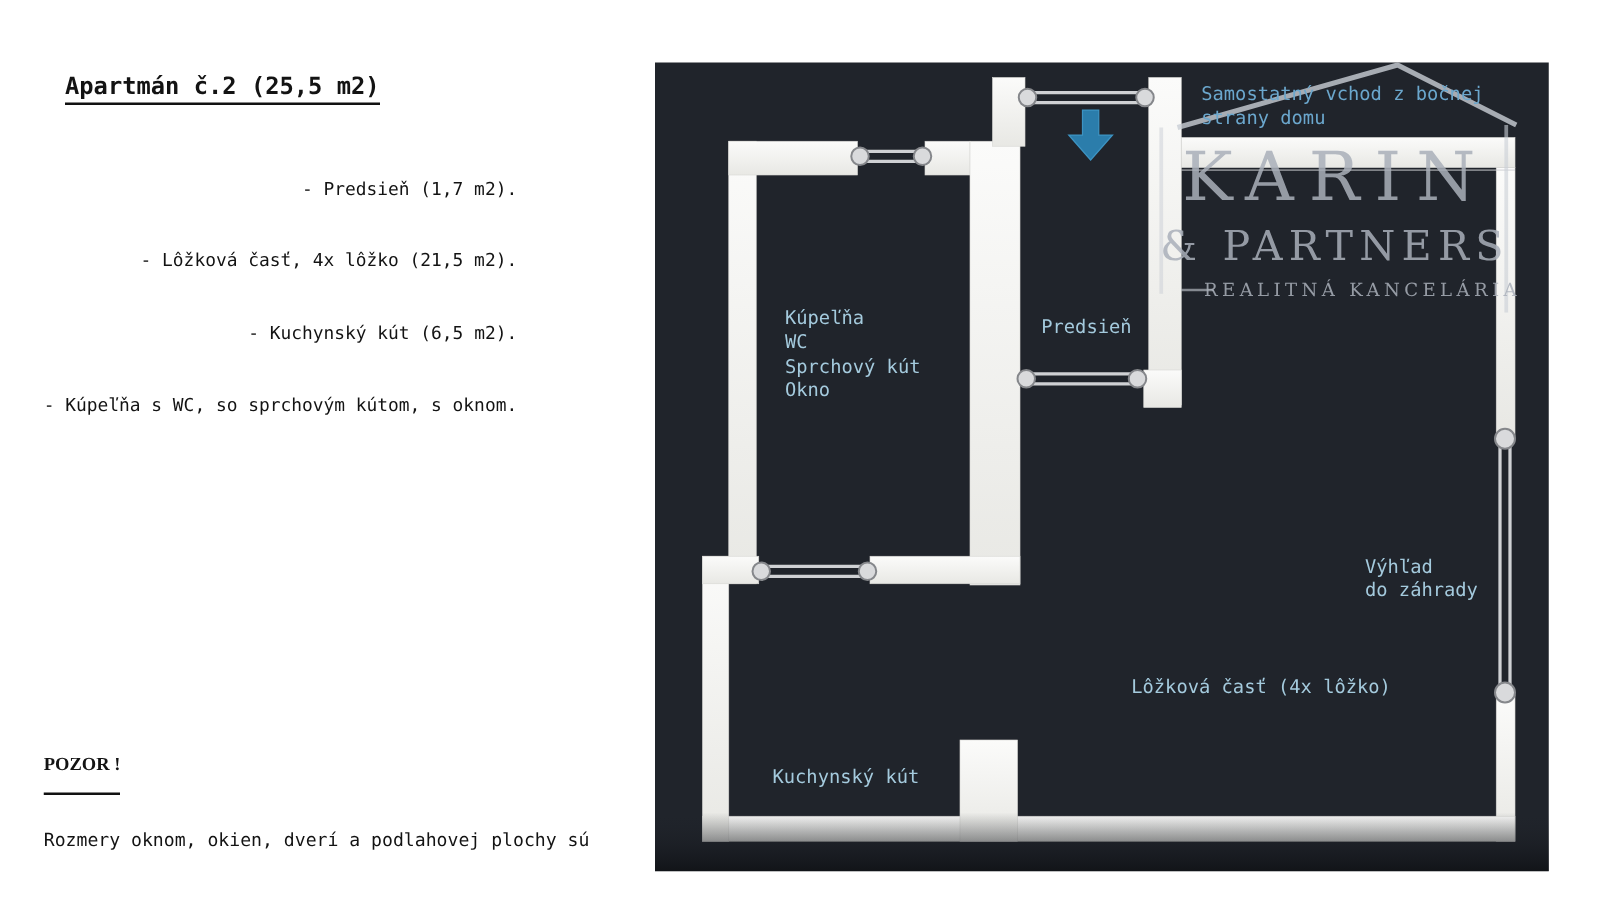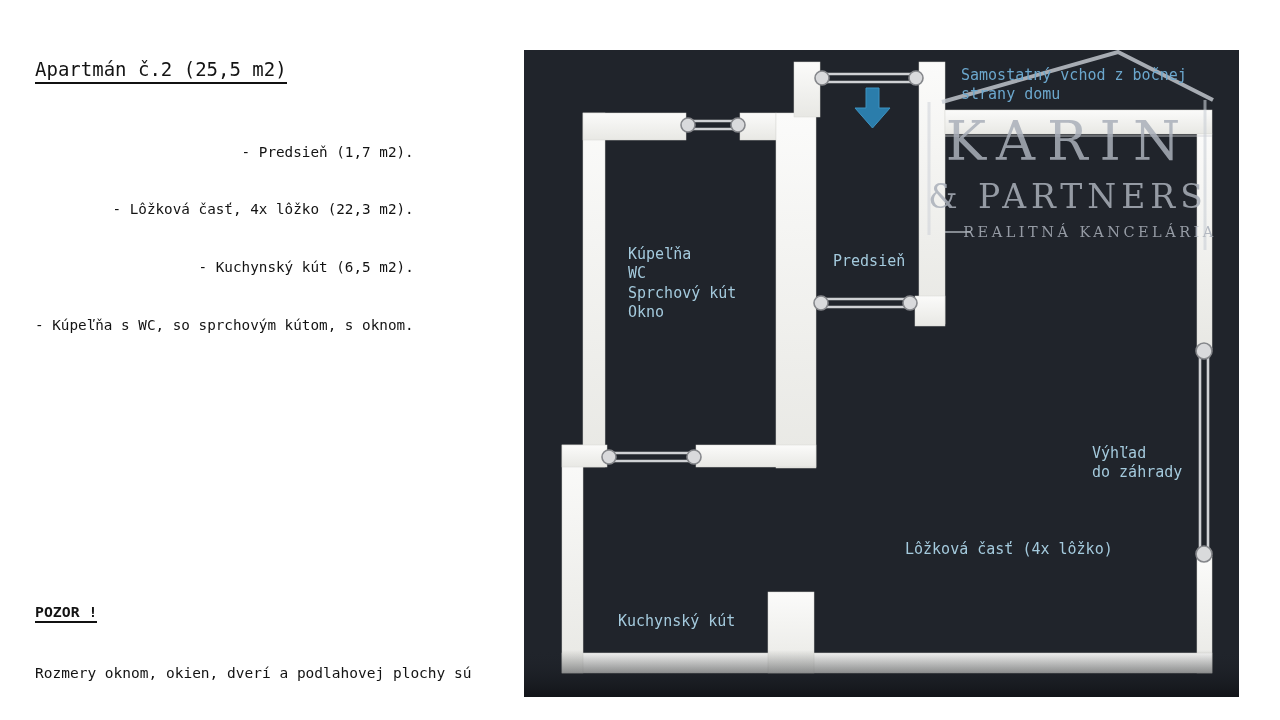--- a/index.html
+++ b/index.html
@@ -1,25 +1,25 @@
 <!DOCTYPE html>
 <html><head>
 <meta charset="utf-8">
 <style>
   html,body{margin:0;padding:0;background:#ffffff;}
   body{width:1280px;height:720px;position:relative;overflow:hidden;
        font-family:"DejaVu Sans Mono","Liberation Mono",monospace;color:#131313;}
   .abs{position:absolute;}
 
   
-  #listing-title{left:35px;top:58px;font-size:19px;font-weight:normal;}
+  #listing-title{left:52px;top:58px;font-size:19px;font-weight:bold;}
   #listing-title span{display:inline-block;border-bottom:2.5px solid #111;padding-bottom:2px;}
   #feature-list{left:35px;top:104px;font-size:14.3px;line-height:19.3px;white-space:pre;text-align:right;}
   #warning-title{left:35px;top:603px;font-size:14.8px;font-weight:bold;}
-  #warning-title span{display:inline-block;border-bottom:2px solid #111;padding-bottom:1px;}
+  #warning-title span{display:inline-block;border-bottom:2px solid #111;padding-bottom:13px;font-family:Liberation Serif, serif;}
   #warning-text{left:35px;top:625px;font-size:14.5px;line-height:19.3px;white-space:pre;}
 
   
   #plan{left:524px;top:50px;width:715px;height:647px;background:#20242B;}
   #plan svg{display:block;}
   .wall{fill:url(#wg);stroke:#d8d8d4;stroke-width:0.5;}
   .op-line{stroke:#cfd1d4;stroke-width:2.6;fill:none;}
   .op-dot{fill:#d9dadc;stroke:#85878b;stroke-width:1.6;}
   .room-label{font-family:"DejaVu Sans Mono","Liberation Mono",monospace;font-size:15px;fill:#A4CADD;}
   .entr-label{font-family:"DejaVu Sans Mono","Liberation Mono",monospace;font-size:15px;fill:#6BA7CD;}
@@ -28,21 +28,21 @@
 </style>
 </head>
 <body>
 
 <div class="abs" id="listing-title">
   <span>Apartmán č.2 (25,5 m2)</span>
 </div>
 
 <div class="abs" id="feature-list">
   <div>- Predsieň (1,7 m2).</div>
-  <div>- Lôžková časť, 4x lôžko (22,3 m2).</div>
+  <div>- Lôžková časť, 4x lôžko (21,5 m2).</div>
   <div>- Kuchynský kút (6,5 m2).</div>
   <div>- Kúpeľňa s WC, so sprchovým kútom, s oknom.</div>
 </div>
 
 <div class="abs" id="warning-title">
   <span>POZOR !</span>
 </div>
 
 <div class="abs" id="warning-text">
   <div>Rozmery oknom, okien, dverí a podlahovej plochy sú</div>

